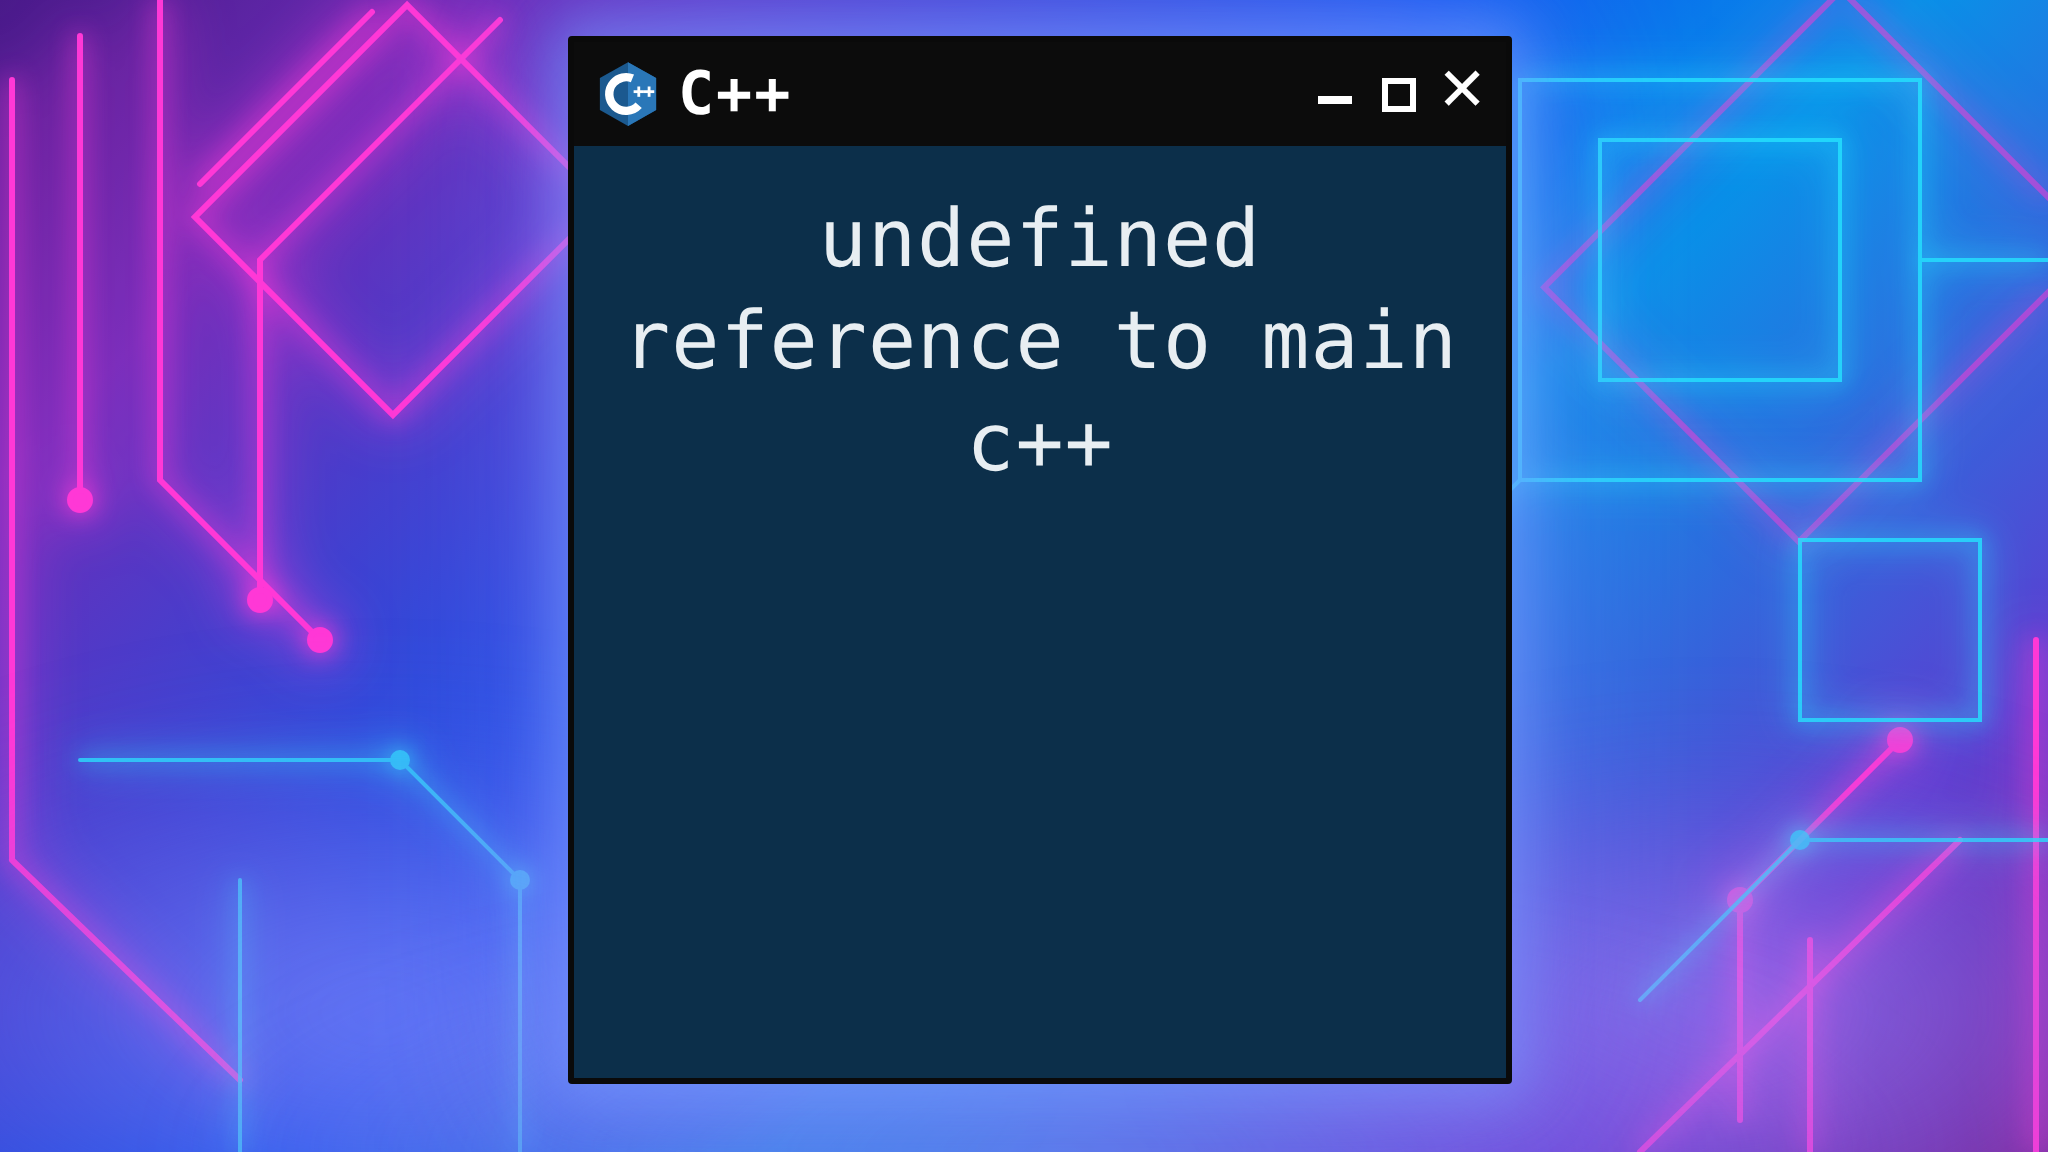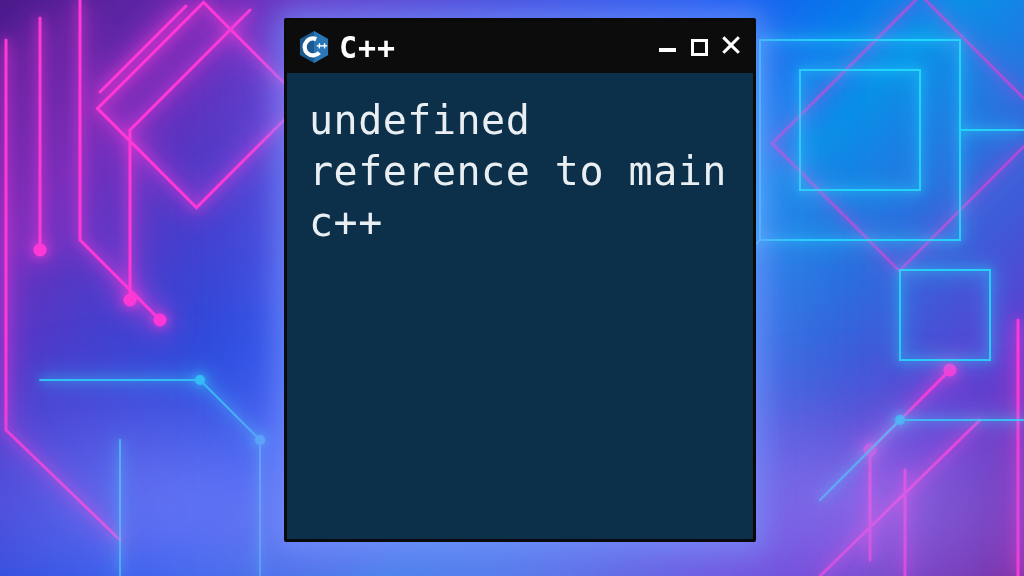--- a/index.html
+++ b/index.html
@@ -46,20 +46,21 @@
     .ctl { width:24px; height:24px; display:flex; align-items:center; justify-content:center; }
     .minimize-glyph { width:17px; height:4px; background:#fff; margin-top:6px; }
     .maximize-glyph { width:17px; height:17px; border:3px solid #fff; }
     .close-glyph { font-size:30px; line-height:22px; font-family: Arial, sans-serif; position:relative; top:-1px; }
     .window-body {
       flex:1; padding:22px 22px 10px 22px;
       color:#e8eef2; font-size:40px; line-height:1.28;
       font-family:"DejaVu Sans Mono","Consolas","Menlo",monospace;
       letter-spacing:0.5px;
       overflow:hidden;
+      text-align:center;
     }
   </style>
 </head>
 <body>
 
 <div class="bg-layer">
 
   <svg class="circuit pink" style="left:0;top:0" width="1024" height="576">
     <g stroke="#ff38d6" stroke-width="3">
       <rect x="130" y="30" width="140" height="150" transform="rotate(45 200 105)"></rect>

